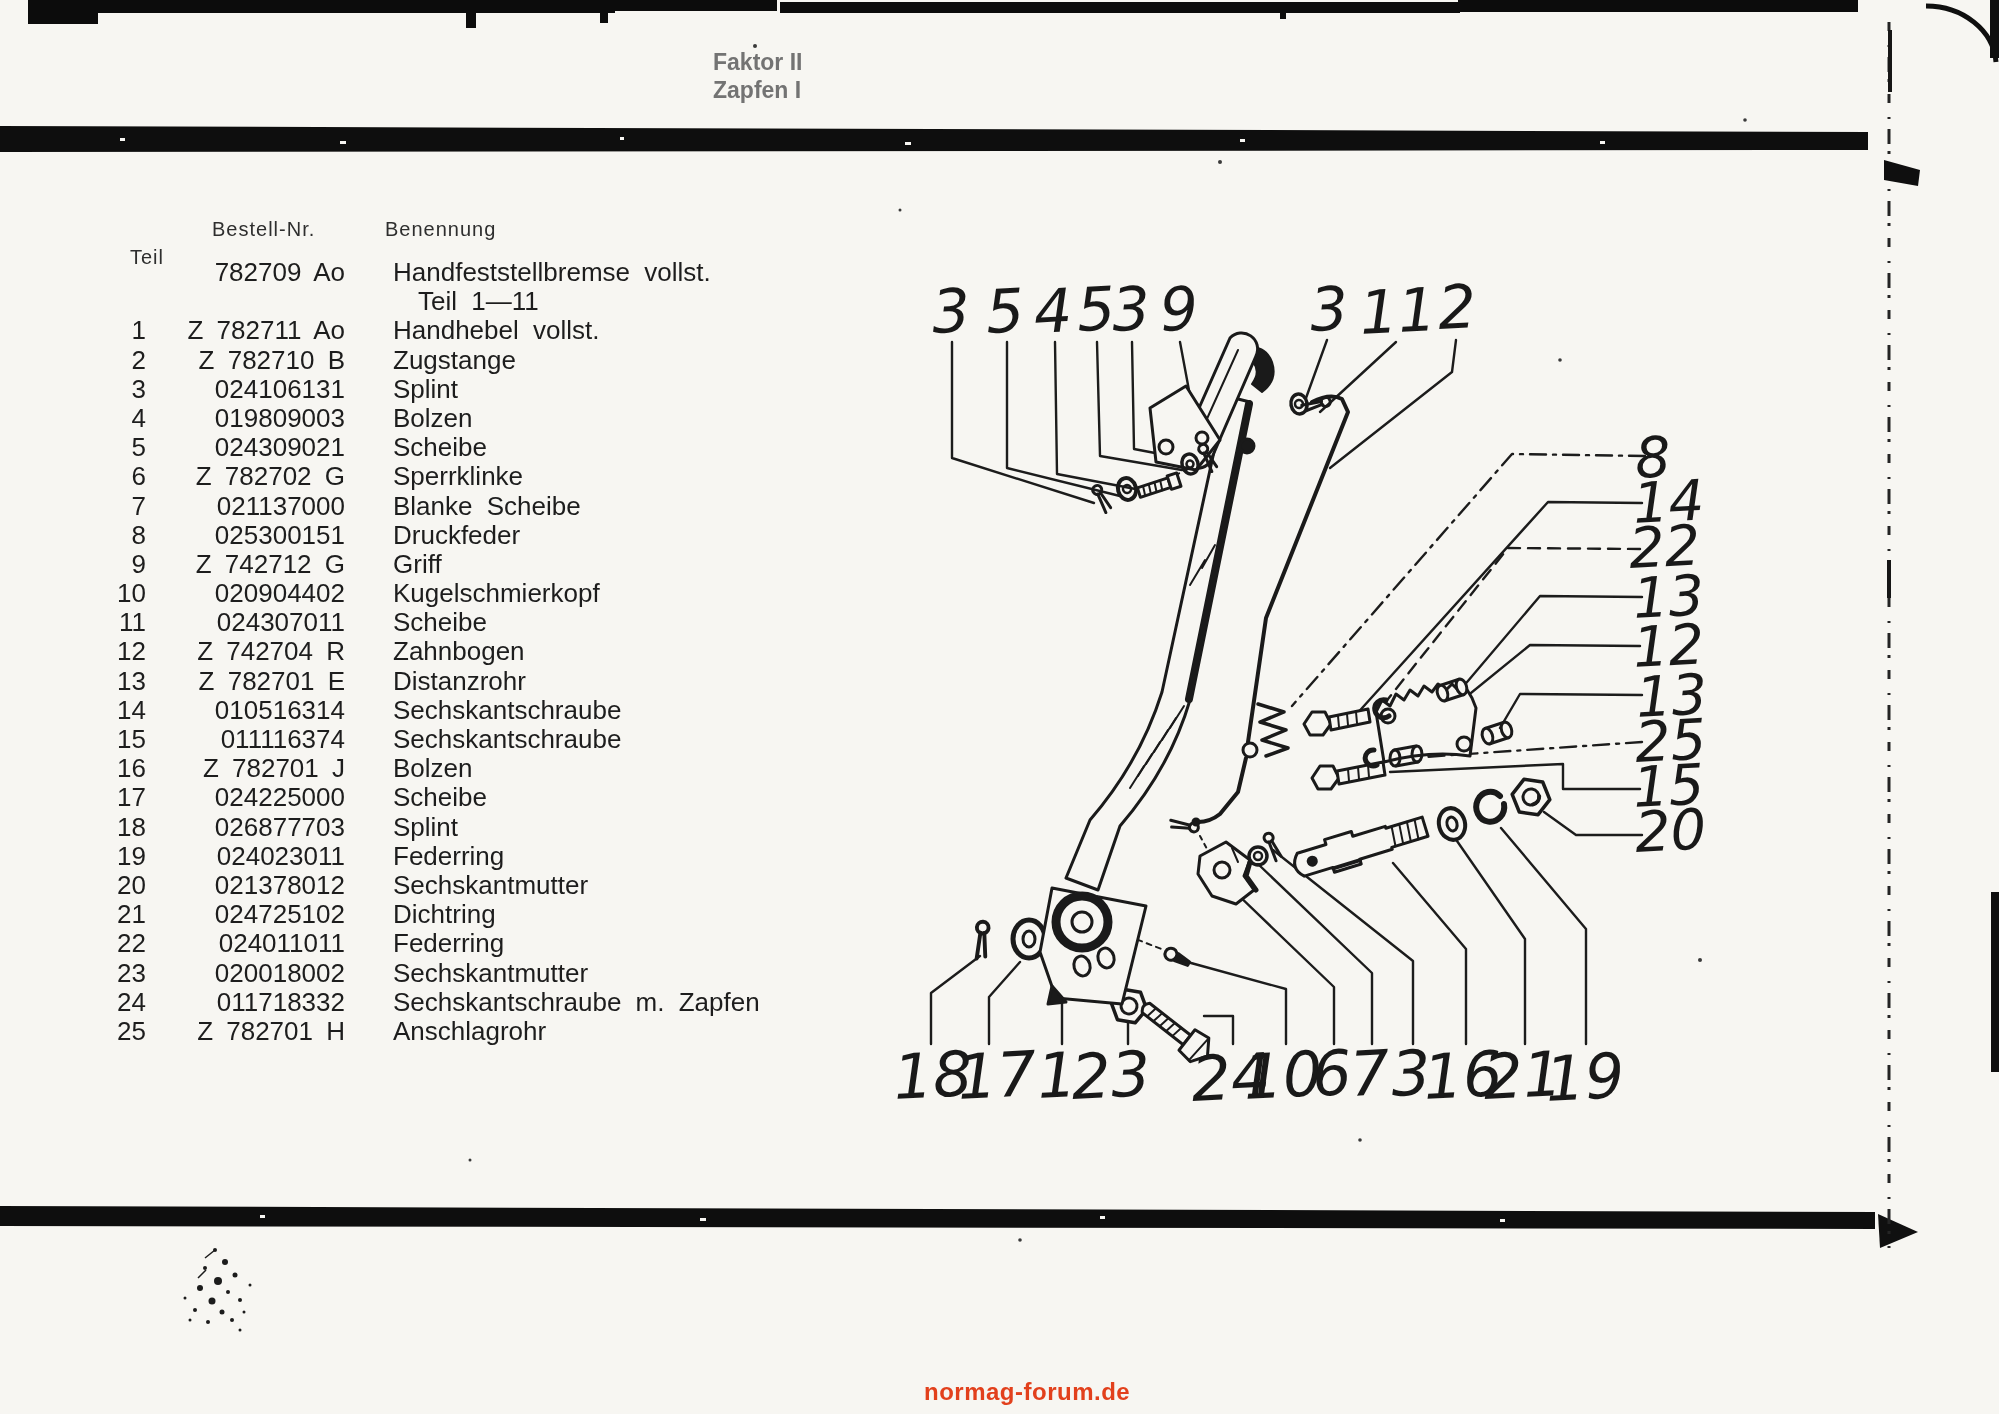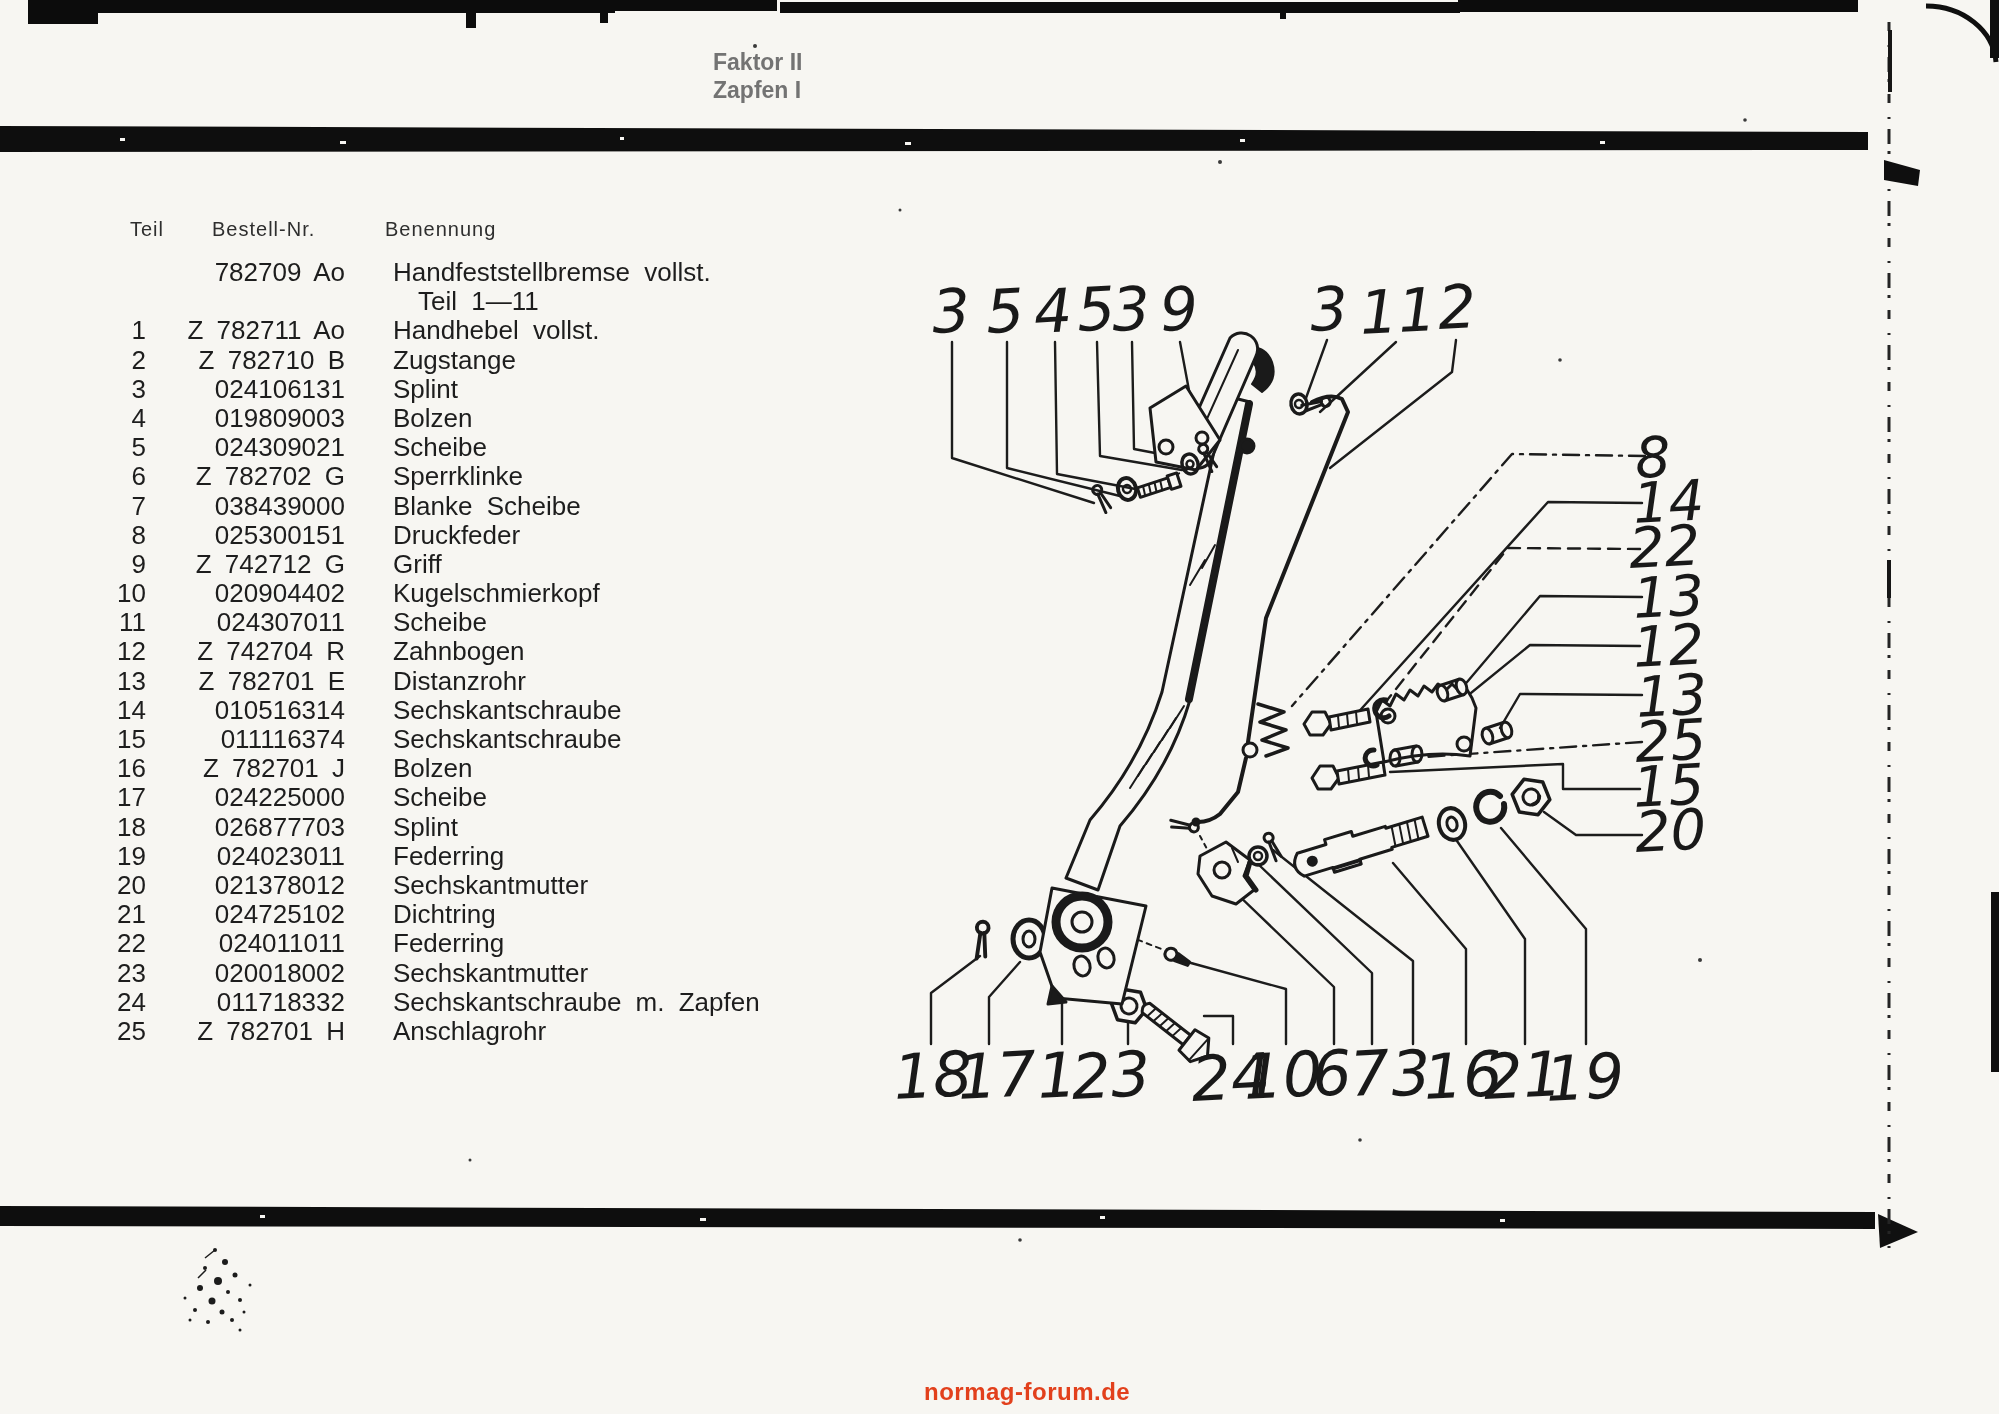--- a/index.html
+++ b/index.html
@@ -3,21 +3,21 @@
 <meta charset="utf-8">
 <style>
   html,body{margin:0;padding:0;background:#d9d7d2;}
   .page{position:relative;width:1999px;height:1414px;background:#f7f6f2;overflow:hidden;
         font-family:"Liberation Sans",sans-serif;color:#1d1d1d;}
   .title{position:absolute;left:126px;top:60px;font-size:36px;font-weight:bold;
          letter-spacing:1.5px;color:#181818;}
   .faktor{position:absolute;left:713px;top:48px;font-size:23px;font-weight:bold;line-height:28px;color:#737373;}
   .thead{position:absolute;top:218px;left:0;font-size:20px;color:#2e2e2e;letter-spacing:1px;}
   .thead span{position:absolute;top:0;white-space:pre;}
-  .th-teil{left:130px;} .th-nr{left:212px;} .th-name{left:385px;}
+  .th-teil{left:130px;margin-top:28px;} .th-nr{left:212px;} .th-name{left:385px;}
   #rows{position:absolute;top:258px;left:0;width:900px;}
   .trow{position:relative;height:29.2px;font-size:26px;white-space:pre;}
   .cell{position:absolute;top:0;line-height:29px;}
   .col-teil{left:86px;width:60px;text-align:right;}
   .col-nr{left:178px;width:167px;text-align:right;word-spacing:6px;}
   .col-name{left:393px;word-spacing:7px;}
   .trow.indent .col-name{left:418px;}
   svg.overlay{position:absolute;left:0;top:0;}
   .watermark{position:absolute;left:924px;top:1378px;font-size:24px;font-weight:bold;
              letter-spacing:0.5px;}
@@ -42,21 +42,21 @@
 
   <div id="rows">
       <div class="trow"><span class="cell col-teil"></span><span class="cell col-nr">782709 Ao</span><span class="cell col-name">Handfeststellbremse vollst.</span></div>
       <div class="trow indent"><span class="cell col-teil"></span><span class="cell col-nr"></span><span class="cell col-name">Teil 1—11</span></div>
       <div class="trow"><span class="cell col-teil">1</span><span class="cell col-nr">Z 782711 Ao</span><span class="cell col-name">Handhebel vollst.</span></div>
       <div class="trow"><span class="cell col-teil">2</span><span class="cell col-nr">Z 782710 B</span><span class="cell col-name">Zugstange</span></div>
       <div class="trow"><span class="cell col-teil">3</span><span class="cell col-nr">024106131</span><span class="cell col-name">Splint</span></div>
       <div class="trow"><span class="cell col-teil">4</span><span class="cell col-nr">019809003</span><span class="cell col-name">Bolzen</span></div>
       <div class="trow"><span class="cell col-teil">5</span><span class="cell col-nr">024309021</span><span class="cell col-name">Scheibe</span></div>
       <div class="trow"><span class="cell col-teil">6</span><span class="cell col-nr">Z 782702 G</span><span class="cell col-name">Sperrklinke</span></div>
-      <div class="trow"><span class="cell col-teil">7</span><span class="cell col-nr">038439000</span><span class="cell col-name">Blanke Scheibe</span></div>
+      <div class="trow"><span class="cell col-teil">7</span><span class="cell col-nr">021137000</span><span class="cell col-name">Blanke Scheibe</span></div>
       <div class="trow"><span class="cell col-teil">8</span><span class="cell col-nr">025300151</span><span class="cell col-name">Druckfeder</span></div>
       <div class="trow"><span class="cell col-teil">9</span><span class="cell col-nr">Z 742712 G</span><span class="cell col-name">Griff</span></div>
       <div class="trow"><span class="cell col-teil">10</span><span class="cell col-nr">020904402</span><span class="cell col-name">Kugelschmierkopf</span></div>
       <div class="trow"><span class="cell col-teil">11</span><span class="cell col-nr">024307011</span><span class="cell col-name">Scheibe</span></div>
       <div class="trow"><span class="cell col-teil">12</span><span class="cell col-nr">Z 742704 R</span><span class="cell col-name">Zahnbogen</span></div>
       <div class="trow"><span class="cell col-teil">13</span><span class="cell col-nr">Z 782701 E</span><span class="cell col-name">Distanzrohr</span></div>
       <div class="trow"><span class="cell col-teil">14</span><span class="cell col-nr">010516314</span><span class="cell col-name">Sechskantschraube</span></div>
       <div class="trow"><span class="cell col-teil">15</span><span class="cell col-nr">011116374</span><span class="cell col-name">Sechskantschraube</span></div>
       <div class="trow"><span class="cell col-teil">16</span><span class="cell col-nr">Z 782701 J</span><span class="cell col-name">Bolzen</span></div>
       <div class="trow"><span class="cell col-teil">17</span><span class="cell col-nr">024225000</span><span class="cell col-name">Scheibe</span></div>

